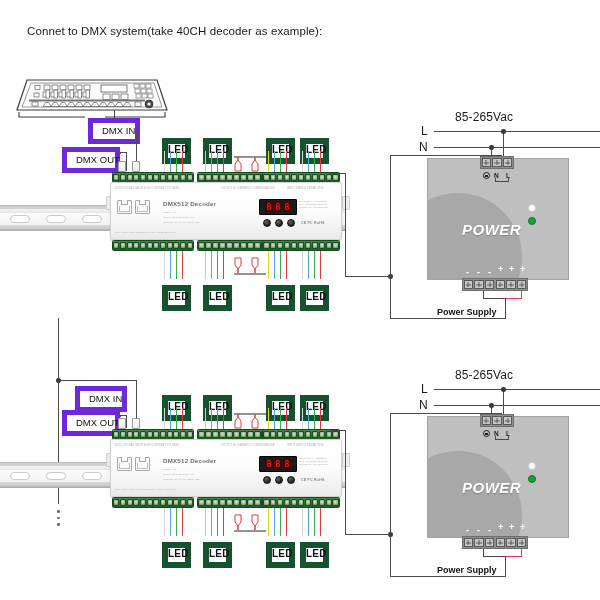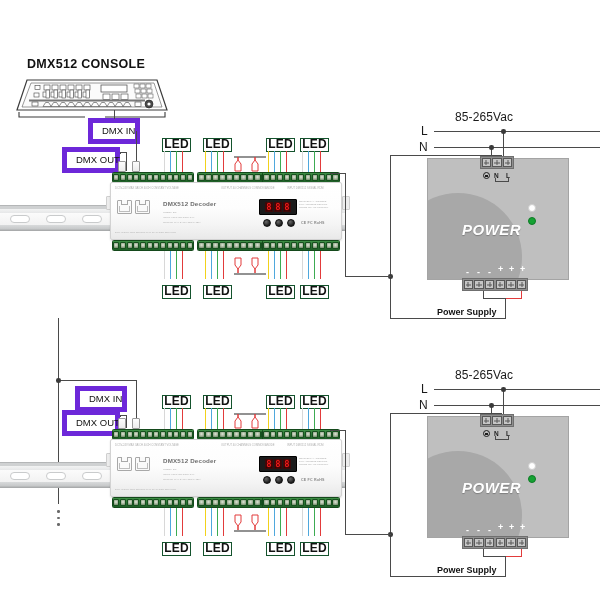--- a/index.html
+++ b/index.html
@@ -33,24 +33,24 @@
   
   .labelbox{
     background:#fff;border:5px solid #6d28d9;
     font-size:9.5px;font-weight:normal;color:#111;
     text-align:center;line-height:1;
     padding:3px 5px 3px 9px;
     white-space:nowrap;
     box-sizing:border-box;
   }
   .led-box{
-    background:#fff;border:1px solid #14532d;
-    font-size:12px;font-weight:bold;color:#111;
+    background:#fff;border:6px solid #14532d;
+    font-size:10px;font-weight:bold;color:#111;
     text-align:center;line-height:11px;
-    width:29px;height:14px;
+    width:29px;height:26px;
     box-sizing:border-box;
     letter-spacing:.2px;
   }
 
   
   .rail{
     height:26px;
     background:linear-gradient(to bottom,
       #cfd1d2 0px,#cfd1d2 3px,
       #f2f3f3 3px,#e6e7e8 7px,
@@ -270,22 +270,22 @@
   .cont-dots i{
     display:block;width:2.6px;height:2.6px;border-radius:50%;
     background:#6a6a6a;margin-bottom:4px;
   }
 </style>
 </head>
 <body>
 
 <div class="stage">
 
-
-  <div class="abs console-title">DMX512 CONSOLE</div>
+  <div class="abs title">Connet to DMX system(take 40CH decoder as example):</div>
+
   <div class="abs console-wrap">
     <svg width="165" height="50" viewBox="0 0 165 50">
       <polygon points="22,4 152,4 162,34 12,34" fill="#ffffff" stroke="#3a3a3a" stroke-width="1.2"></polygon>
       <polygon points="26,7 149,7 157,31 17,31" fill="#fbfbfb" stroke="#555" stroke-width=".6"></polygon>
 
       <rect x="30" y="9.5" width="5" height="4" fill="#fff" stroke="#444" stroke-width=".6"></rect>
       <rect x="29" y="17" width="5" height="4" fill="#fff" stroke="#444" stroke-width=".6"></rect>
 
       <g stroke="#444" stroke-width=".6" fill="#fff">
         <rect x="39" y="9" width="6" height="5"></rect>

